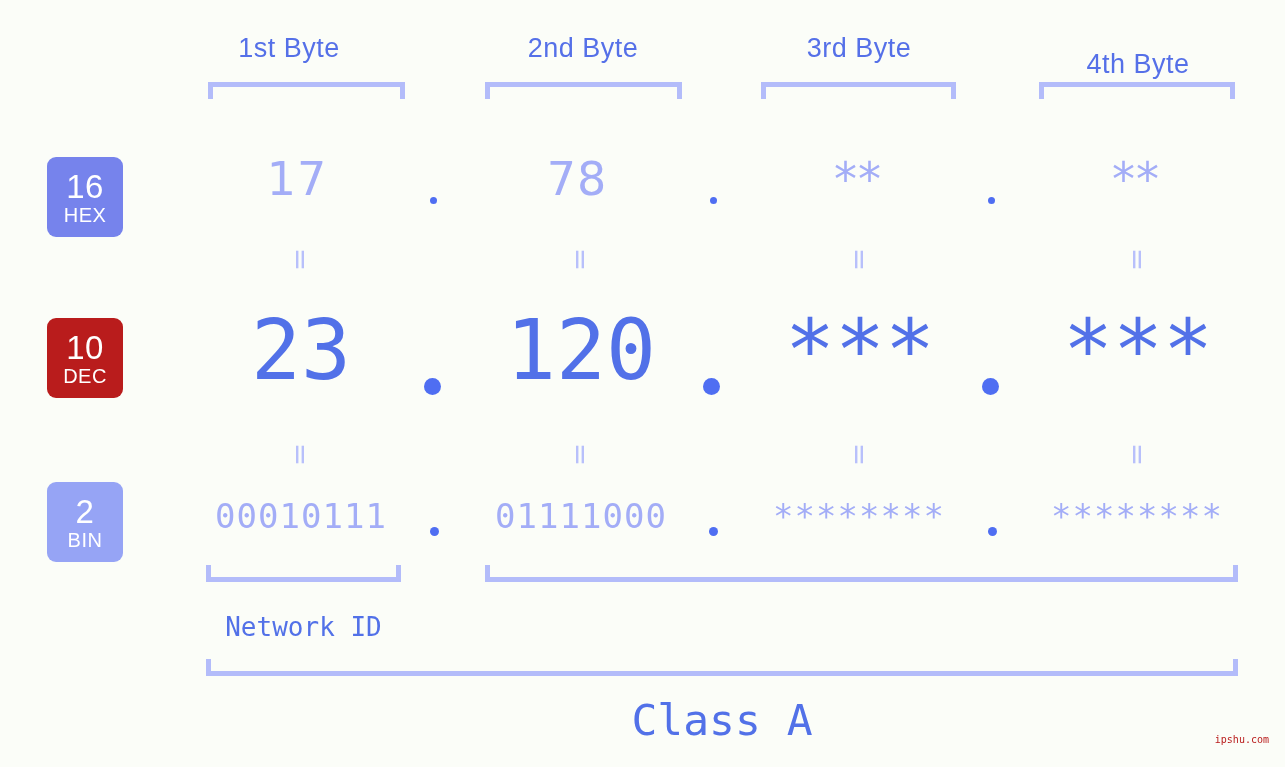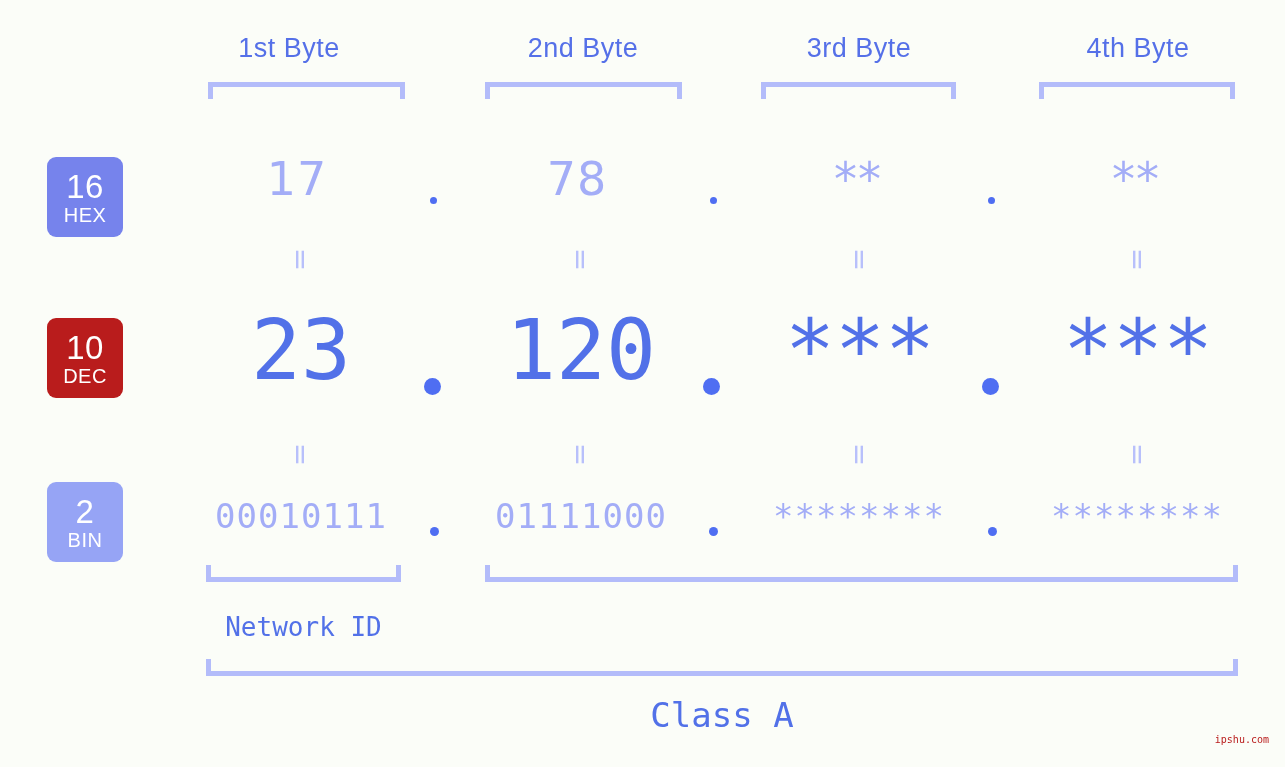--- a/index.html
+++ b/index.html
@@ -129,21 +129,21 @@
     text-align: center;
     font-family: "DejaVu Sans Mono", monospace;
     font-size: 26px;
     color: #5271e8;
     white-space: nowrap;
   }
   .class-label {
     position: absolute;
     text-align: center;
     font-family: "DejaVu Sans Mono", monospace;
-    font-size: 34px;
+    font-size: 43px;
     color: #5271e8;
     white-space: nowrap;
   }
 
   
   .watermark {
     position: absolute;
     right: 16px;
     bottom: 22px;
     font-family: "DejaVu Sans Mono", monospace;
@@ -153,21 +153,21 @@
   }
 </style>
 </head>
 <body>
 
 <div id="stage">
 
   <div class="byte-header" style="left:191px;width:196px;">1st Byte</div>
   <div class="byte-header" style="left:485px;width:196px;">2nd Byte</div>
   <div class="byte-header" style="left:763px;width:192px;">3rd Byte</div>
-  <div class="byte-header" style="left:1040px;width:196px;">4th Byte</div>
+  <div class="byte-header" style="left:1040px;width:196px;margin-top:16px;">4th Byte</div>
 
   <div class="bracket-top" style="left:208px;top:82px;width:197px;"></div>
   <div class="bracket-top" style="left:485px;top:82px;width:197px;"></div>
   <div class="bracket-top" style="left:761px;top:82px;width:195px;"></div>
   <div class="bracket-top" style="left:1039px;top:82px;width:196px;"></div>
 
   <div class="base-badge" style="top:157px;background:#7683ec;">
     <span class="num">16</span>
     <span class="name">HEX</span>
   </div>

